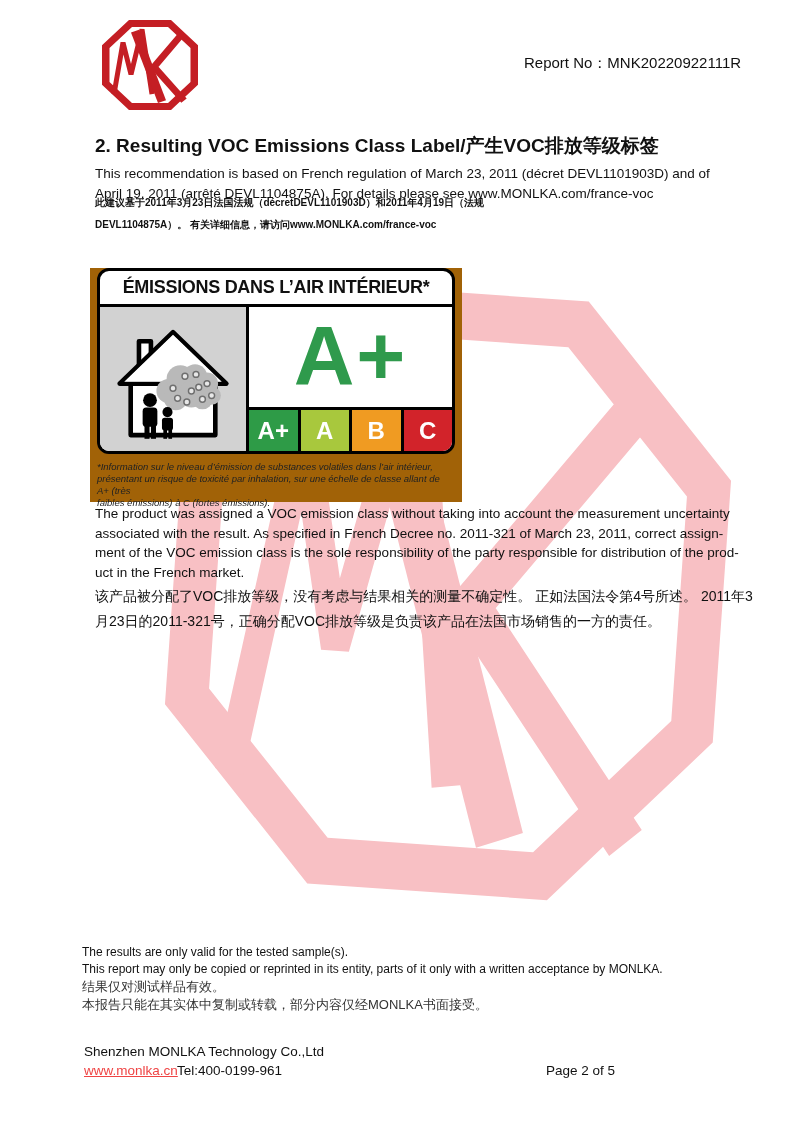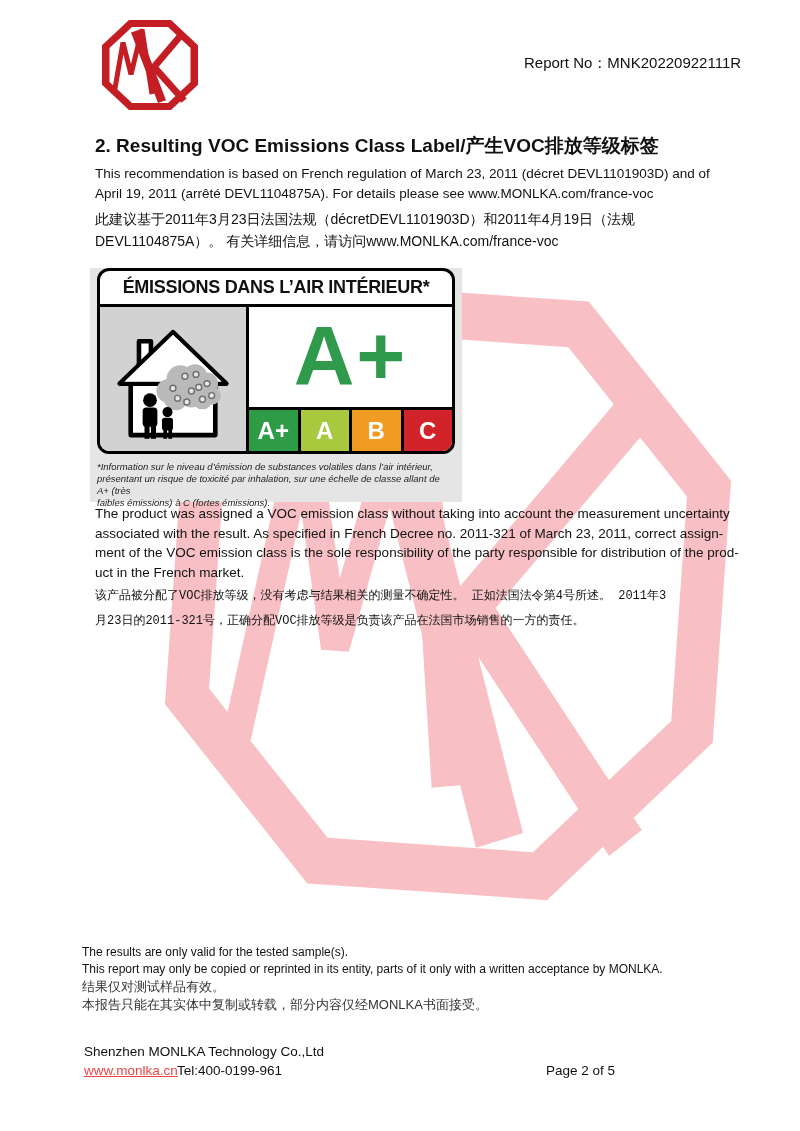--- a/index.html
+++ b/index.html
@@ -32,25 +32,25 @@
     position:absolute;left:524px;top:54px;
     font-size:15px;z-index:2;white-space:nowrap;
   }
   
   .heading{
     position:absolute;left:95px;top:133px;width:690px;
     font-size:19px;font-weight:bold;z-index:2;
   }
   .para{white-space:pre-line;z-index:2;position:absolute;}
   .intro-en{left:95px;top:164px;width:690px;font-size:13.5px;line-height:19.5px;}
-  .intro-zh{left:95px;top:208px;width:690px;font-size:14px;line-height:22px;}
+  .intro-zh{left:95px;top:192px;width:690px;font-size:10px;line-height:22px;font-weight:bold;}
   
   .figure{
     position:absolute;left:90px;top:268px;width:372px;height:234px;
-    background:#e5e5e5;z-index:1;
+    background:#a16207;z-index:1;
   }
   .voc-label{
     margin-left:7px;width:352px;
     border:3px solid #000;border-radius:12px;overflow:hidden;
     background:#fff;
   }
   .voc-title{
     height:33px;border-bottom:3px solid #000;
     display:flex;align-items:center;justify-content:center;
     font-weight:bold;font-size:18px;letter-spacing:-0.3px;white-space:nowrap;
@@ -72,21 +72,21 @@
     color:#fff;font-weight:bold;font-size:24px;border-left:3px solid #000;
   }
   .scale-cell:first-child{border-left:none;}
   .figure-footnote{
     margin:7px 0 0 7px;width:356px;
     font-style:italic;font-size:9.5px;line-height:12px;color:#222;
     white-space:pre-line;
   }
   
   .body-en{left:95px;top:504px;width:688px;font-size:13.5px;line-height:19.5px;}
-  .body-zh{left:95px;top:584px;width:688px;font-size:12px;line-height:25px;font-family:Liberation Mono, monospace;}
+  .body-zh{left:95px;top:584px;width:688px;font-size:14px;line-height:25px;}
   
   .disclaimers{position:absolute;left:82px;top:944px;width:640px;z-index:2;}
   .d-en{font-size:12px;line-height:17px;}
   .d-zh{font-size:13px;line-height:17.5px;color:#333;}
   
   .footer{position:absolute;left:84px;top:1044px;width:660px;font-size:13.5px;line-height:16.5px;z-index:2;}
   .footer .addr{white-space:pre-line;}
   .footer-row{position:relative;height:18px;margin-top:2px;}
   .footer-link{position:absolute;left:0;color:#ef4444;text-decoration:underline;}
   .footer-tel{position:absolute;left:93px;}

